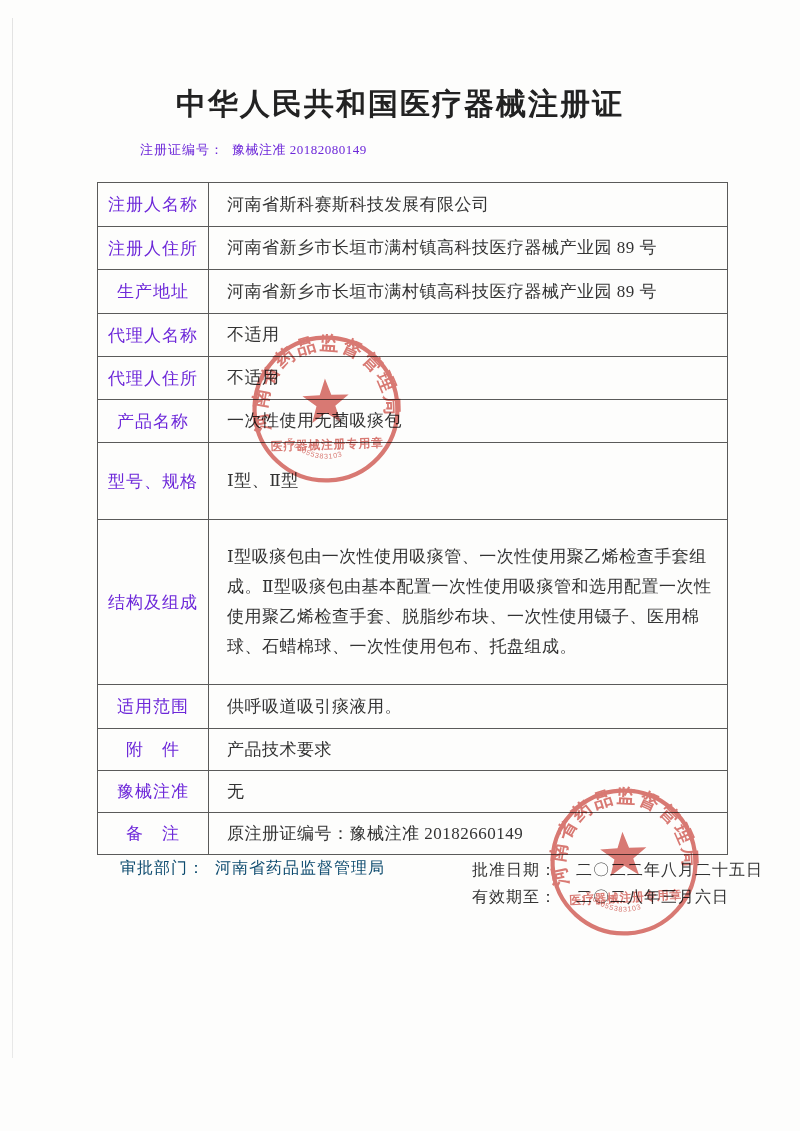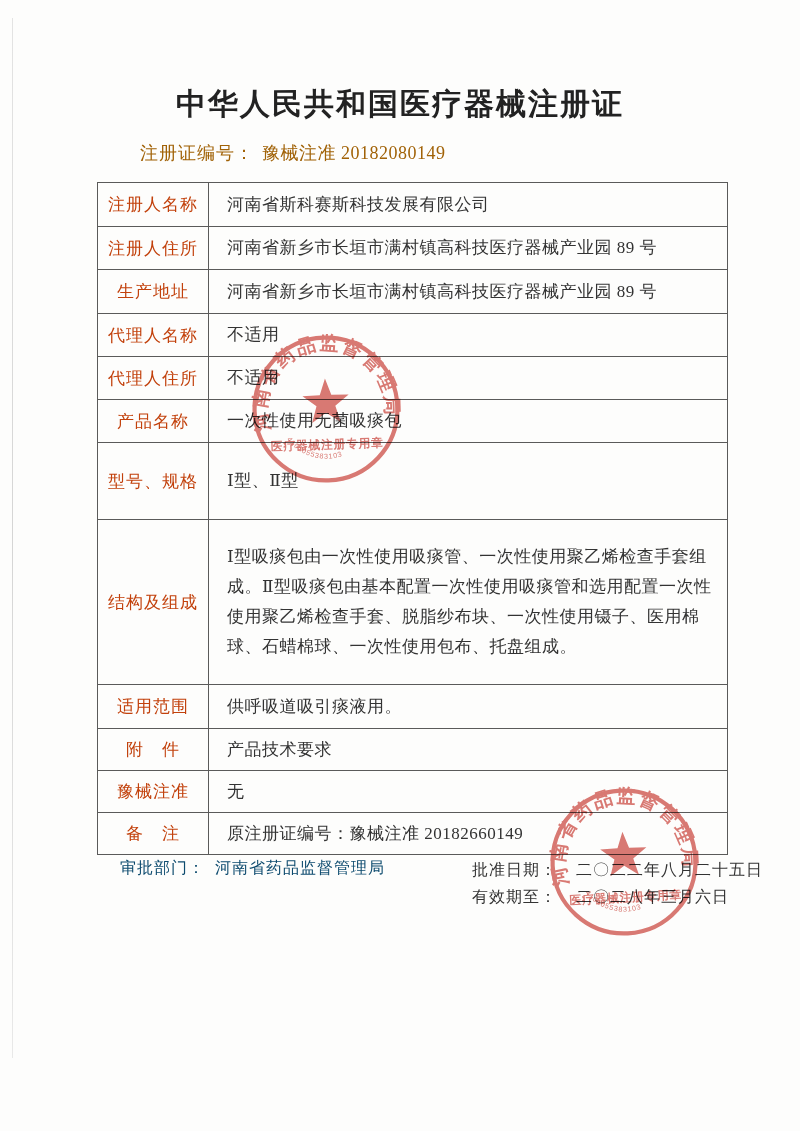--- a/index.html
+++ b/index.html
@@ -13,34 +13,34 @@
   .scan-edge{
     position:absolute;left:12px;top:18px;width:1px;height:1040px;
     background:linear-gradient(#cfcfcf,#b5b5b5,#d8d8d8);opacity:.55;
   }
   .title{
     position:absolute;left:0;top:84px;width:800px;text-align:center;
     font-family:"Liberation Sans","DejaVu Sans",sans-serif;
     font-size:30px;font-weight:700;letter-spacing:2px;color:#222;
   }
   .regline{
-    position:absolute;left:140px;top:141px;font-size:18px;letter-spacing:1px;color:#a16207;
+    position:absolute;left:140px;top:141px;font-size:13px;letter-spacing:1px;color:#6d28d9;
   }
   .regline .num{margin-left:8px;letter-spacing:.5px;}
   .cert-table{
     position:absolute;left:97px;top:182px;width:631px;
     border:1px solid #5a5a5a;box-sizing:border-box;
     font-size:17px;
   }
   .row{display:flex;border-top:1px solid #5a5a5a;box-sizing:border-box;}
   .row:first-child{border-top:none;}
   .cell-label{
     width:111px;flex:0 0 111px;display:flex;align-items:center;justify-content:center;
     border-right:1px solid #5a5a5a;box-sizing:border-box;
-    letter-spacing:1px;color:#c2410c;padding:2px 4px;
+    letter-spacing:1px;color:#6d28d9;padding:2px 4px;
   }
   .cell-value{
     flex:1;display:flex;align-items:center;
     padding:4px 14px 4px 18px;box-sizing:border-box;
     line-height:30px;letter-spacing:.5px;color:#333;
   }
   .h43{min-height:43px;}
   .h44{min-height:44px;}
   .h42{min-height:42px;}
   .h77{min-height:77px;}

